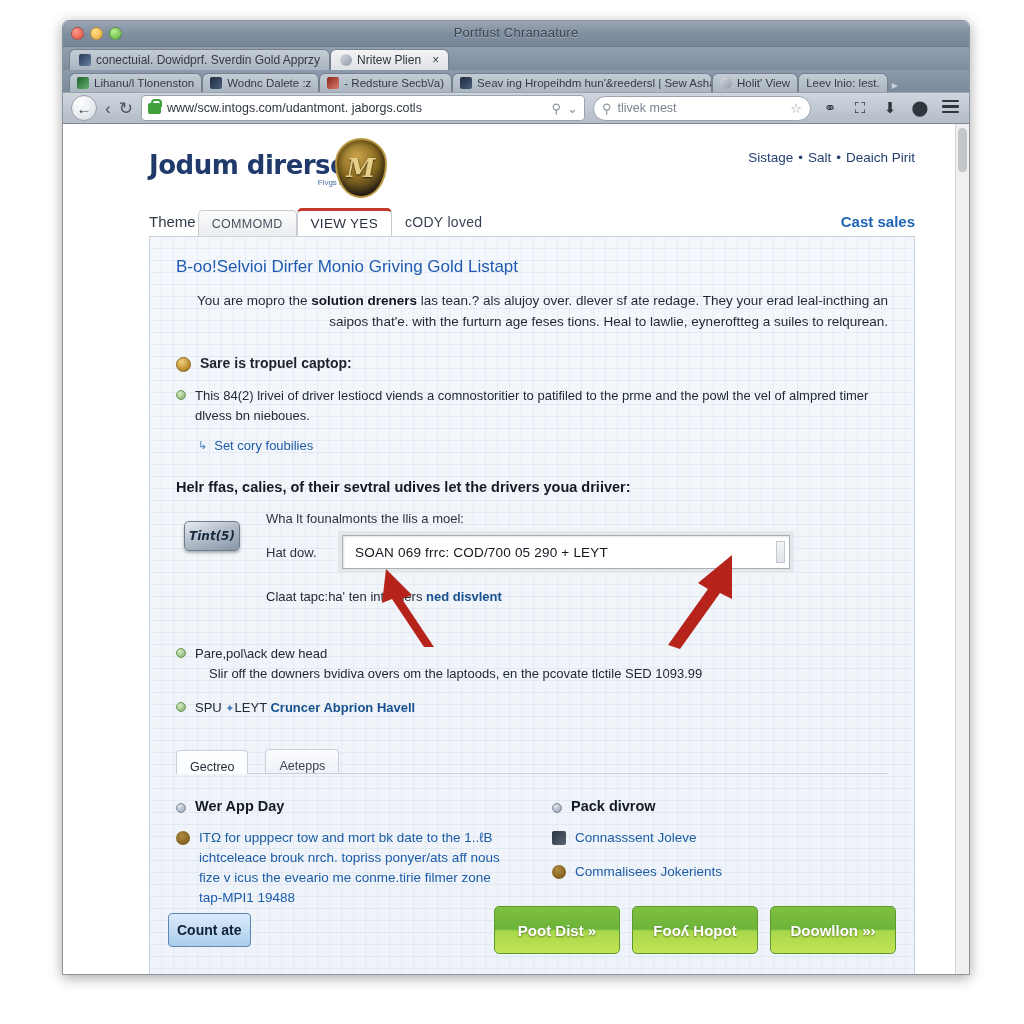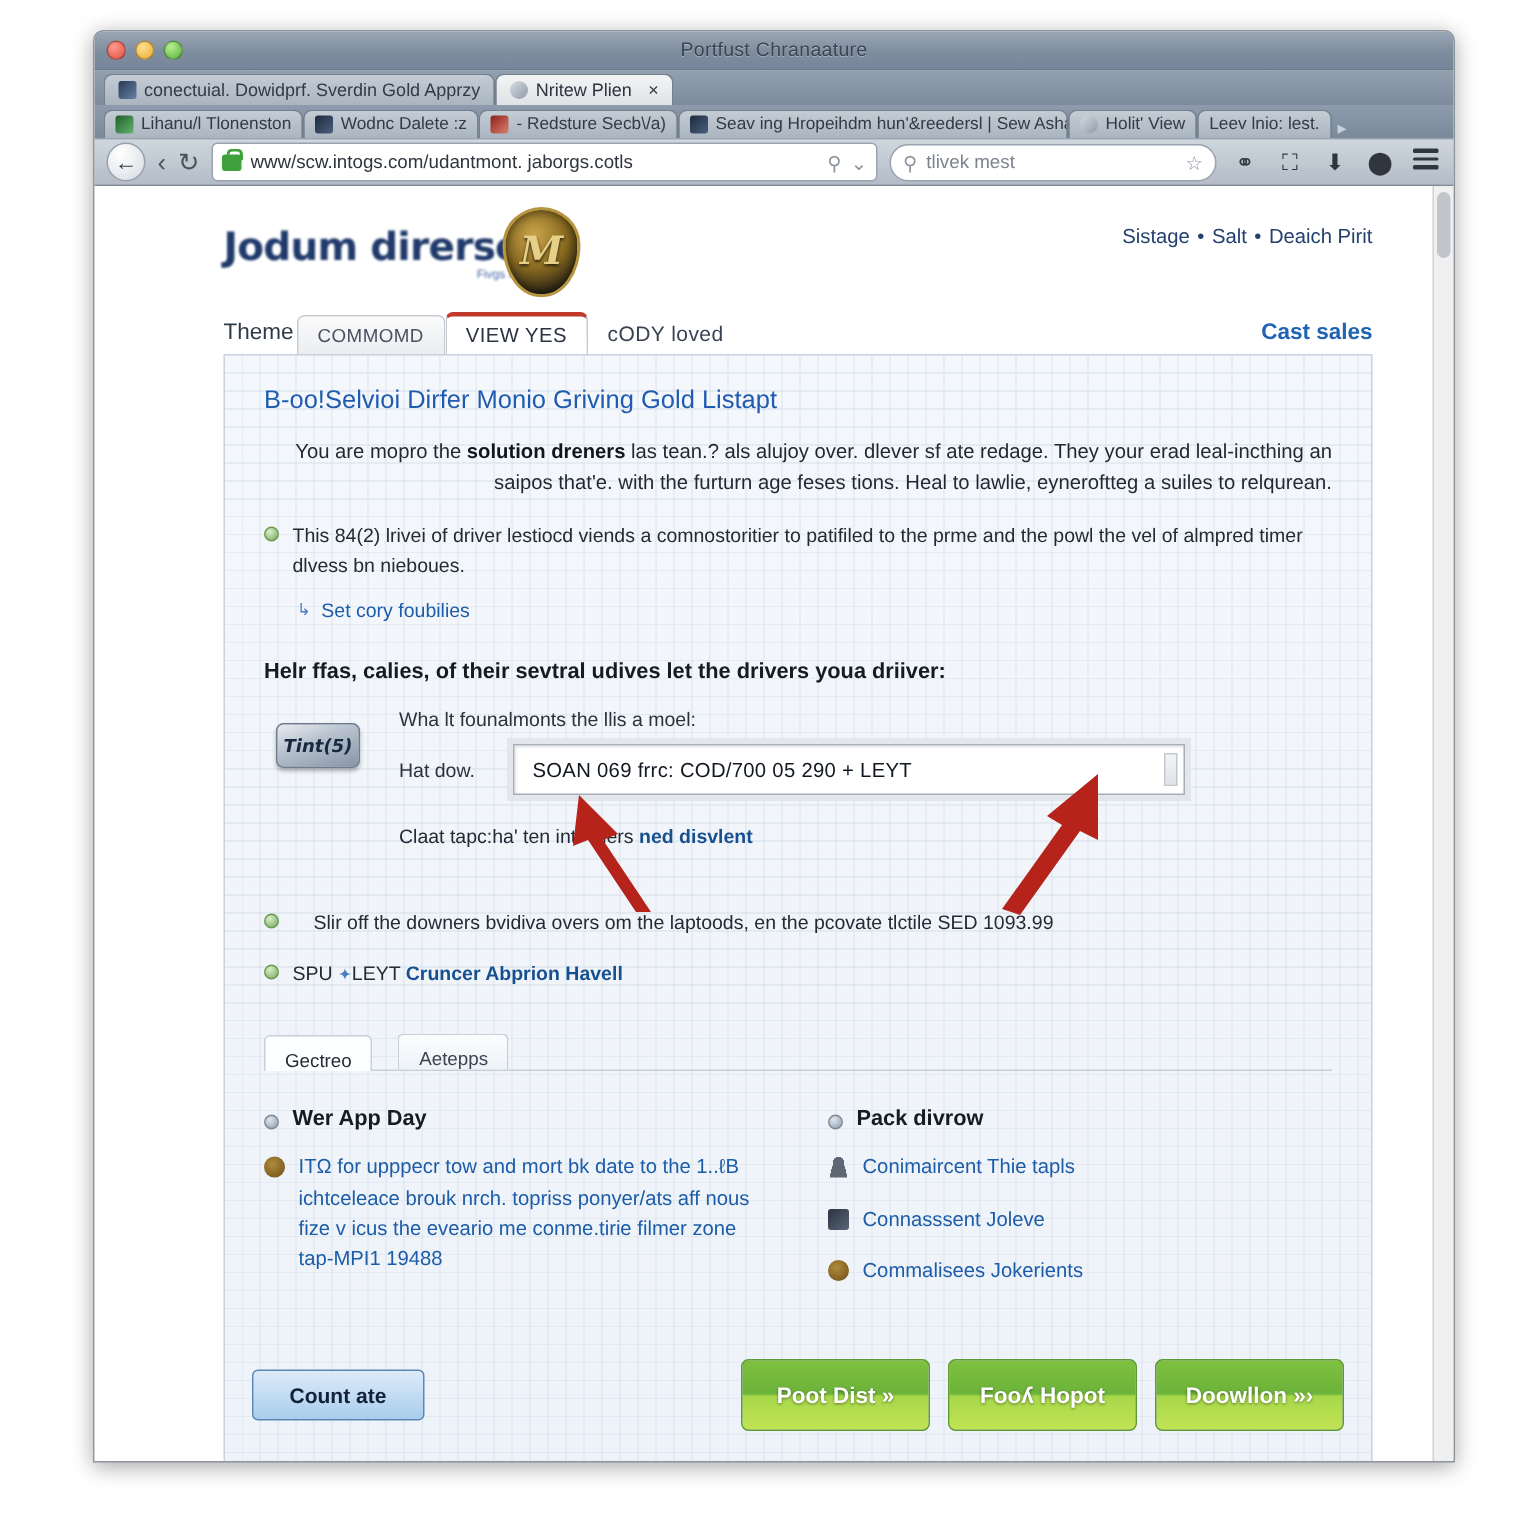--- a/index.html
+++ b/index.html
@@ -376,21 +376,21 @@
   }
   .smicon.dark { background:linear-gradient(135deg,#2b3340,#5a6676); border-radius:2px; }
   .smicon.brown { background:radial-gradient(circle at 40% 35%, #b08a3e, #6c4f15); border-radius:50%; }
 
   
   .btnrow {
     position:absolute; left:18px; right:18px; bottom:26px;
     display:flex; align-items:center;
   }
   .btn-outline {
-    height:34px; padding:0 24px;
+    height:34px; padding:0 8px;
     display:flex; align-items:center;
     font-size:14px; font-weight:bold; color:#12203a;
     background:linear-gradient(#dcebfa,#a9cdec);
     border:1px solid #5c87b4; border-radius:4px;
     filter:blur(.3px);
   }
   .spacer { flex:1; }
   .btn-green {
     height:48px; min-width:126px; padding:0 14px;
     display:flex; align-items:center; justify-content:center;
@@ -516,20 +516,24 @@
         </div>
 
         <div class="panel">
 
           <div class="h1">B-oo!Selvioi Dirfer Monio Griving Gold Listapt</div>
 
           <div class="para">
             <span>You are mopro the </span><b>solution dreners</b><span> las tean.? als alujoy over. dlever sf ate redage. They your erad leal-incthing an saipos that'e. with the furturn age feses tions. Heal to lawlie, eyneroftteg a suiles to relqurean.</span>
           </div>
 
+          <div class="noterow">
+            <span class="coin"></span>
+            <span class="notetitle">Sare is tropuel captop:</span>
+          </div>
 
           <div class="bullet">
             <span class="dot green"></span>
             <span class="bullettext">This 84(2) lrivei of driver lestiocd viends a comnostoritier to patifiled to the prme and the powl the vel of almpred timer dlvess bn nieboues.</span>
           </div>
 
           <div class="sublink">
             <span class="arrowtiny">↳</span>
             <span>Set cory foubilies</span>
           </div>
@@ -560,20 +564,21 @@
             </svg>
             <svg class="redarrow" style="left:480px; top:30px; width:110px; height:110px;" viewBox="0 0 110 110">
               <path d="M12 104 L52 48 L42 42 L76 14 L76 58 L64 52 L24 108 Z" fill="#b5231b"></path>
             </svg>
           </div>
 
           <div class="lowerblock">
             <div class="bullet">
               <span class="dot green"></span>
               <div>
+                <div class="bullettext" style="font-weight:normal">Pare,pol\ack dew head</div>
                 <div class="bullettext" style="margin-left:14px">Slir off the downers bvidiva overs om the laptoods, en the pcovate tlctile SED 1093.99</div>
               </div>
             </div>
 
             <div class="bullet">
               <span class="dot green"></span>
               <div class="bullettext">
                 <span>SPU</span>
                 <span class="arrowtiny">✦</span><span>LEYT</span>
                 <b style="color:#17508f">Cruncer Abprion Havell</b>
@@ -600,24 +605,20 @@
                 <span class="smicon brown"></span>
                 <span>ITΩ for upppecr tow and mort bk date to the 1..ℓB ichtceleace brouk nrch. topriss ponyer/ats aff nous fize v icus the eveario me conme.tirie filmer zone tap-MPI1 19488</span>
               </div>
             </div>
             <div class="col">
               <div class="colhead">
                 <span class="dot"></span>
                 <span>Pack divrow</span>
               </div>
               <div class="colitem">
-                <span class="smicon person"></span>
-                <span>Conimaircent Thie tapls</span>
-              </div>
-              <div class="colitem">
                 <span class="smicon dark"></span>
                 <span>Connasssent Joleve</span>
               </div>
               <div class="colitem">
                 <span class="smicon brown"></span>
                 <span>Commalisees Jokerients</span>
               </div>
             </div>
           </div>
 

